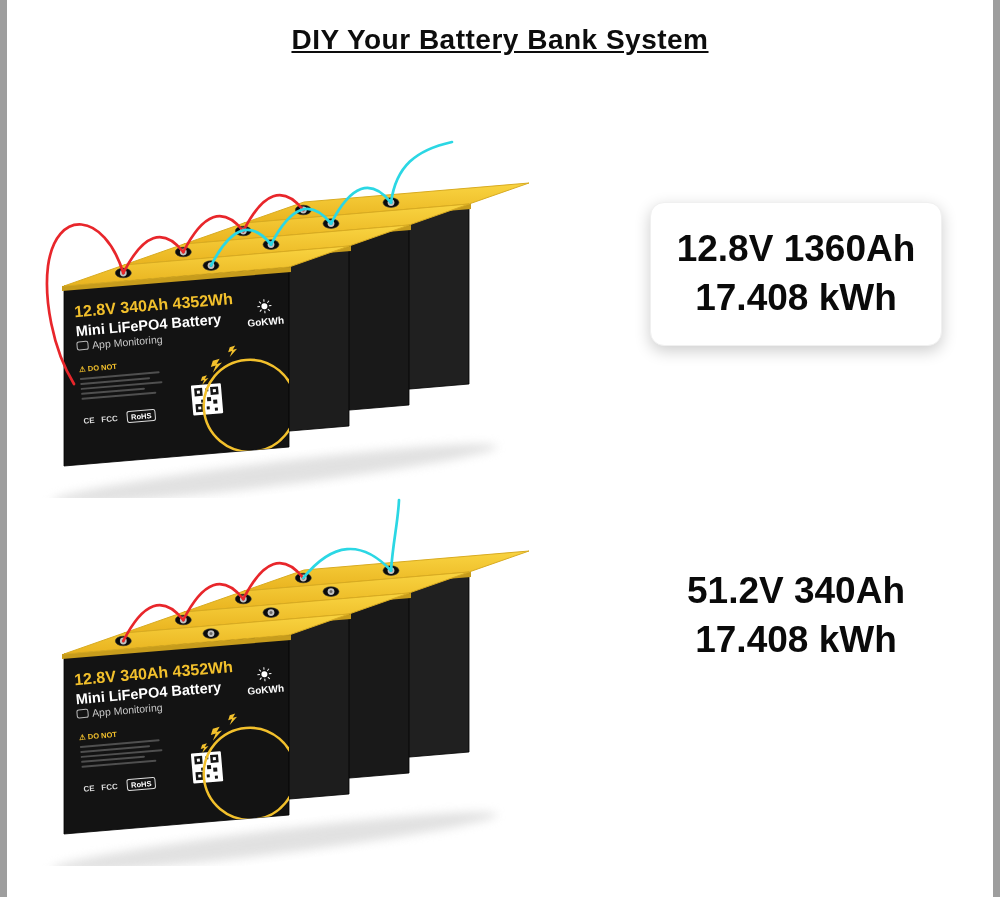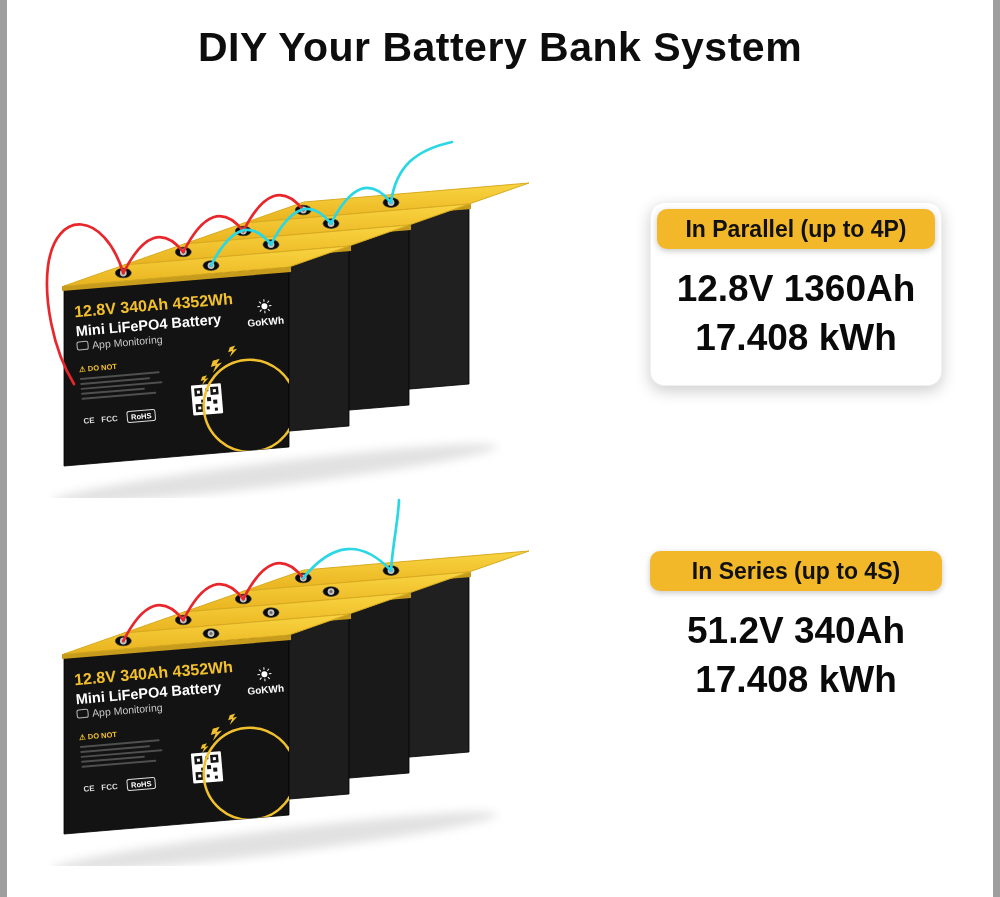--- a/index.html
+++ b/index.html
@@ -7,22 +7,23 @@
     width:1000px; height:897px; background:#ffffff;
     position:relative; overflow:hidden;
     font-family:"Liberation Sans", sans-serif;
   }
   .edge { position:absolute; top:0; bottom:0; width:7px; background:#9e9e9e; }
   .edge-left  { left:0; }
   .edge-right { right:0; }
 
   .title {
     position:absolute; top:24px; left:0; width:100%; margin:0;
-    text-align:center; font-size:41px; font-weight:800; color:#0d0d0d;
+    text-align:center; font-size:28px; font-weight:800; color:#0d0d0d;
     letter-spacing:0.5px;
+    text-decoration:underline;
   }
 
   .stack { position:absolute; width:500px; height:372px; }
   .stack-parallel { left:34px; top:126px; }
   .stack-series   { left:34px; top:494px; }
 
   .panel { position:absolute; width:292px; }
   .panel-parallel { left:650px; top:202px; }
   .panel-series   { left:650px; top:551px; }
 
@@ -224,29 +225,27 @@
     <path d="M209.3,105 Q239.3,46 269.3,84"></path>
   </g>
   <g fill="none" stroke-width="2.7" stroke-linecap="round" stroke="#2bd7e4">
     <path d="M269.3,84 Q313,30 357,76.6"></path>
     <path d="M357,76.6 C359,48 364,28 365,6"></path>
   </g>
 </svg>
 
 <div class="panel panel-parallel">
   <div class="spec-card">
-    <div class="badge">In Parallel (up to 4P)</div>
     <div class="spec-lines">
       <div class="spec-line">12.8V 1360Ah</div>
       <div class="spec-line">17.408 kWh</div>
     </div>
   </div>
 </div>
 
 <div class="panel panel-series">
   <div class="spec-card">
-    <div class="badge">In Series (up to 4S)</div>
     <div class="spec-lines">
       <div class="spec-line">51.2V 340Ah</div>
       <div class="spec-line">17.408 kWh</div>
     </div>
   </div>
 </div>
 
 </body></html>

